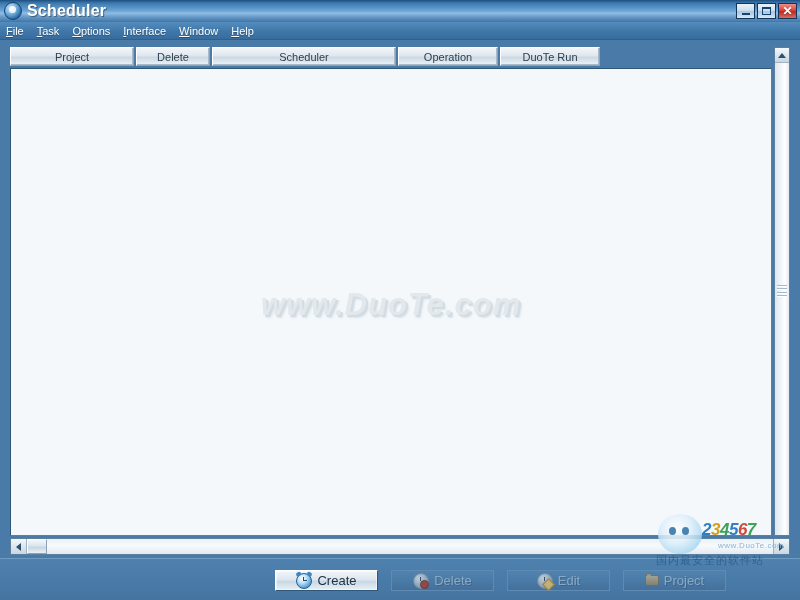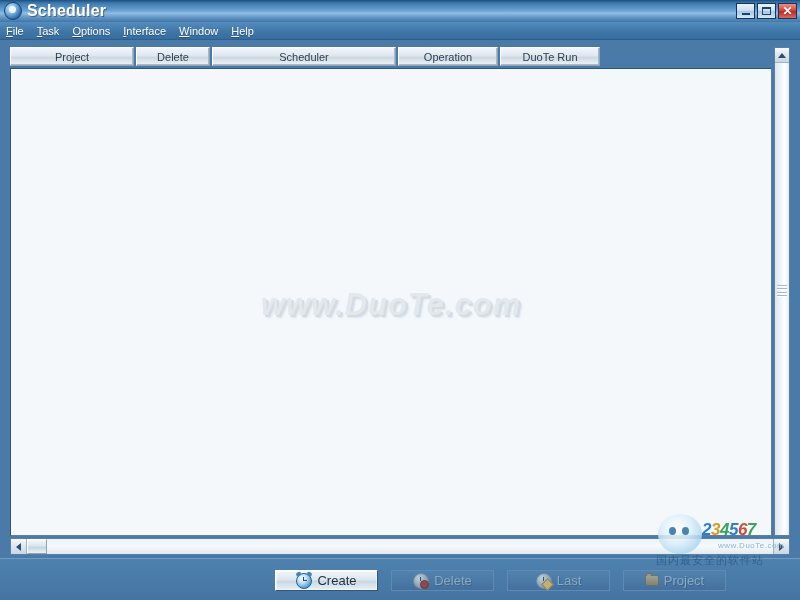--- a/index.html
+++ b/index.html
@@ -489,21 +489,21 @@
         <span class="lbl">Create</span>
       </div>
 
       <div class="tbtn disabled">
         <span class="ico clock muted badge-red dim"></span>
         <span class="lbl">Delete</span>
       </div>
 
       <div class="tbtn disabled">
         <span class="ico clock muted badge-yellow dim"></span>
-        <span class="lbl">Last</span>
+        <span class="lbl">Edit</span>
       </div>
 
 
       <div class="tbtn disabled">
         <span class="ico folder dim"></span>
         <span class="lbl">Project</span>
       </div>
 
     </div>
   </div>

